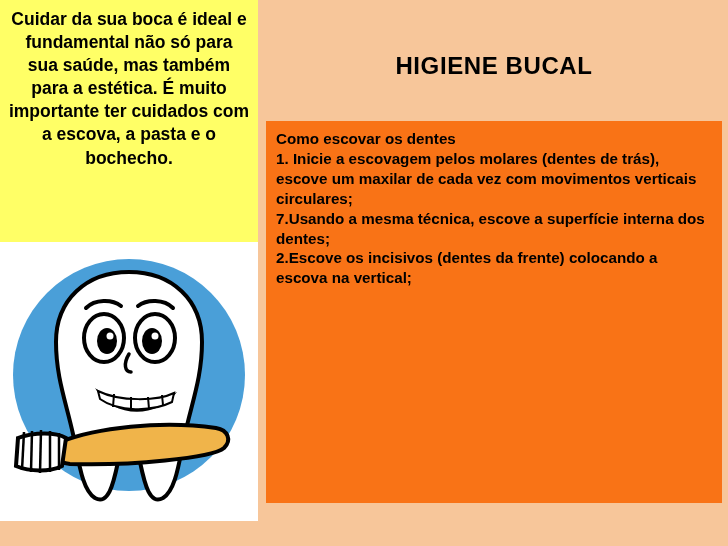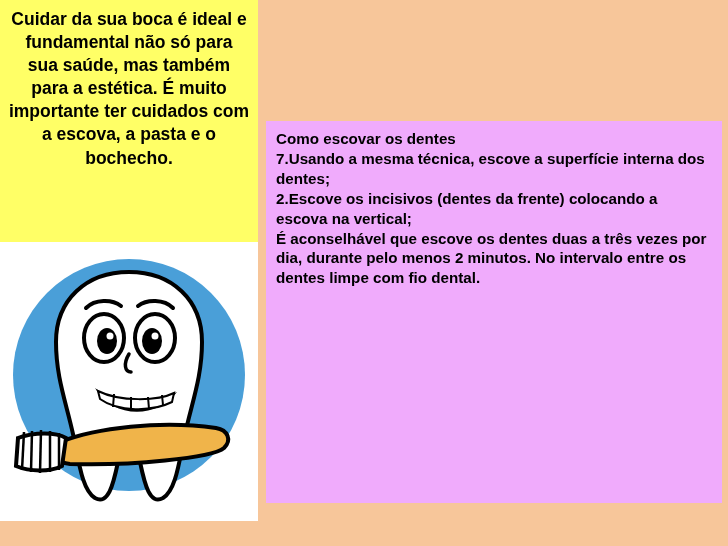--- a/index.html
+++ b/index.html
@@ -76,21 +76,21 @@
     font-weight: bold;
     color: #000;
     letter-spacing: 0.6px;
   }
   .content-box {
     position: absolute;
     left: 266px;
     top: 121px;
     width: 456px;
     height: 382px;
-    background: #f0abfc;
+    background: #f97316;
     box-sizing: border-box;
     padding: 8px 10px 6px 10px;
   }
   .content-line {
     font-size: 15.2px;
     font-weight: bold;
     color: #000;
     line-height: 1.31;
     margin: 0;
   }
@@ -138,21 +138,22 @@
         <line x1="24" y1="190" x2="22" y2="228" stroke="#000000" stroke-width="2.5"></line>
         <line x1="32" y1="189" x2="31" y2="230" stroke="#000000" stroke-width="2.5"></line>
         <line x1="41" y1="188" x2="40" y2="231" stroke="#000000" stroke-width="2.5"></line>
         <line x1="50" y1="189" x2="50" y2="230" stroke="#000000" stroke-width="2.5"></line>
         <line x1="59" y1="191" x2="59" y2="228" stroke="#000000" stroke-width="2.5"></line>
       </svg>
     </div>
 
   </div>
 
+  <div class="title">HIGIENE BUCAL</div>
 
   <div class="content-box">
     <p class="content-line">Como escovar os dentes</p>
+    <p class="content-line">1. Inicie a escovagem pelos molares (dentes de trás), escove um maxilar de cada vez com movimentos verticais circulares;</p>
     <p class="content-line">7.Usando a mesma técnica, escove a superfície interna dos dentes;</p>
     <p class="content-line">2.Escove os incisivos (dentes da frente) colocando a escova na vertical;</p>
-    <p class="content-line">É aconselhável que escove os dentes duas a três vezes por dia, durante pelo menos 2 minutos. No intervalo entre os dentes limpe com fio dental.</p>
   </div>
 
 </div>
 
 </body></html>

